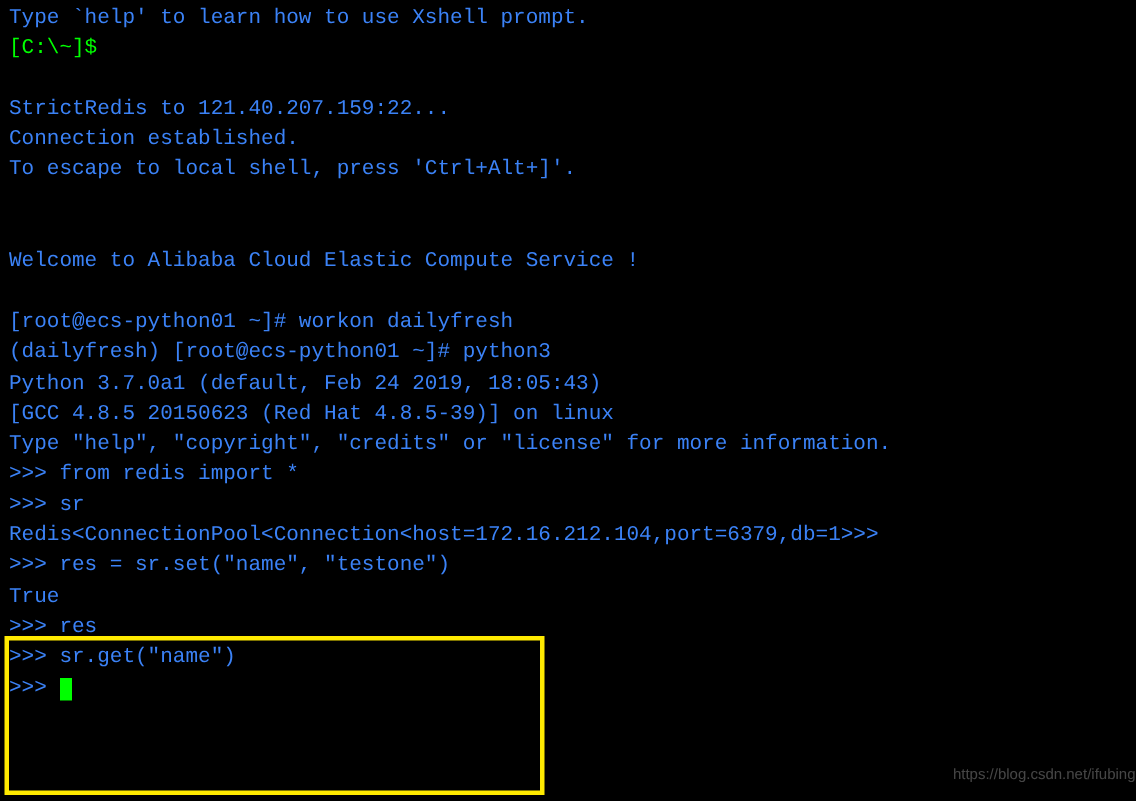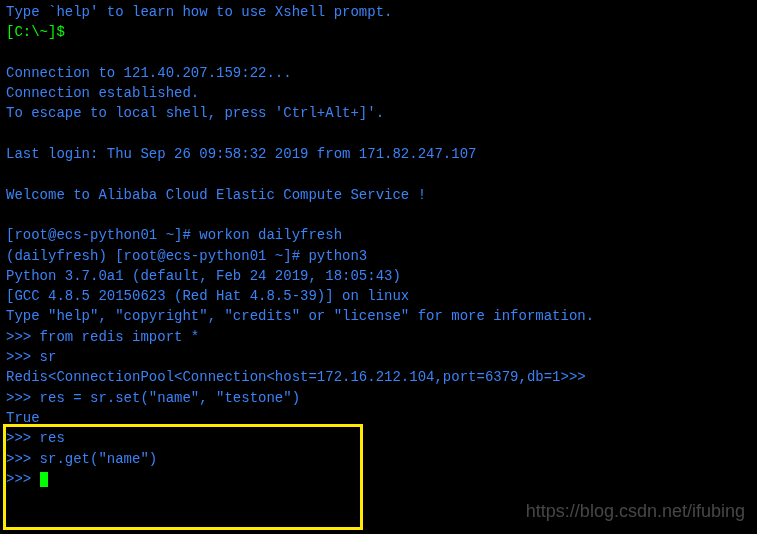--- a/index.html
+++ b/index.html
@@ -20,45 +20,44 @@
     .white { color: #3b82f6; }
     .inv { background: #ccc; color: #000; }
     .highlight-box {
       position: absolute;
       border: 3px solid #ffea00;
       pointer-events: none;
     }
     .watermark {
       position: absolute;
       bottom: 10px;
-      right: 12px;
+      right: 0;
       color: rgba(200,200,200,0.35);
       font-family: sans-serif;
-      font-size: 18px;
+      font-size: 10px;
     }
     .cursor {
       display: inline-block;
       width: 8px;
       height: 15px;
       background: #0f0;
       vertical-align: text-bottom;
     }
   </style>
 </head>
 <body>
 
 <div>
   <div class="line white">Type `help' to learn how to use Xshell prompt.</div>
   <div class="line"><span class="green">[C:\~]$</span></div>
   <div class="line">&nbsp;</div>
-  <div class="line white">Connection to 121.40.207.159:22...</div>
+  <div class="line white">StrictRedis to 121.40.207.159:22...</div>
   <div class="line white">Connection established.</div>
   <div class="line white">To escape to local shell, press 'Ctrl+Alt+]'.</div>
   <div class="line">&nbsp;</div>
-  <div class="line white">Last login: Thu Sep 26 09:58:32 2019 from 171.82.247.107</div>
   <div class="line">&nbsp;</div>
   <div class="line white">Welcome to Alibaba Cloud Elastic Compute Service !</div>
   <div class="line">&nbsp;</div>
   <div class="line white">[root@ecs-python01 ~]# workon dailyfresh</div>
   <div class="line white">(dailyfresh) [root@ecs-python01 ~]# python3</div>
   <div class="line white">Python 3.7.0a1 (default, Feb 24 2019, 18:05:43) </div>
   <div class="line white">[GCC 4.8.5 20150623 (Red Hat 4.8.5-39)] on linux</div>
   <div class="line white">Type "help", "copyright", "credits" or "license" for more information.</div>
   <div class="line white">&gt;&gt;&gt; from redis import *</div>
   <div class="line white">&gt;&gt;&gt; sr</div>

